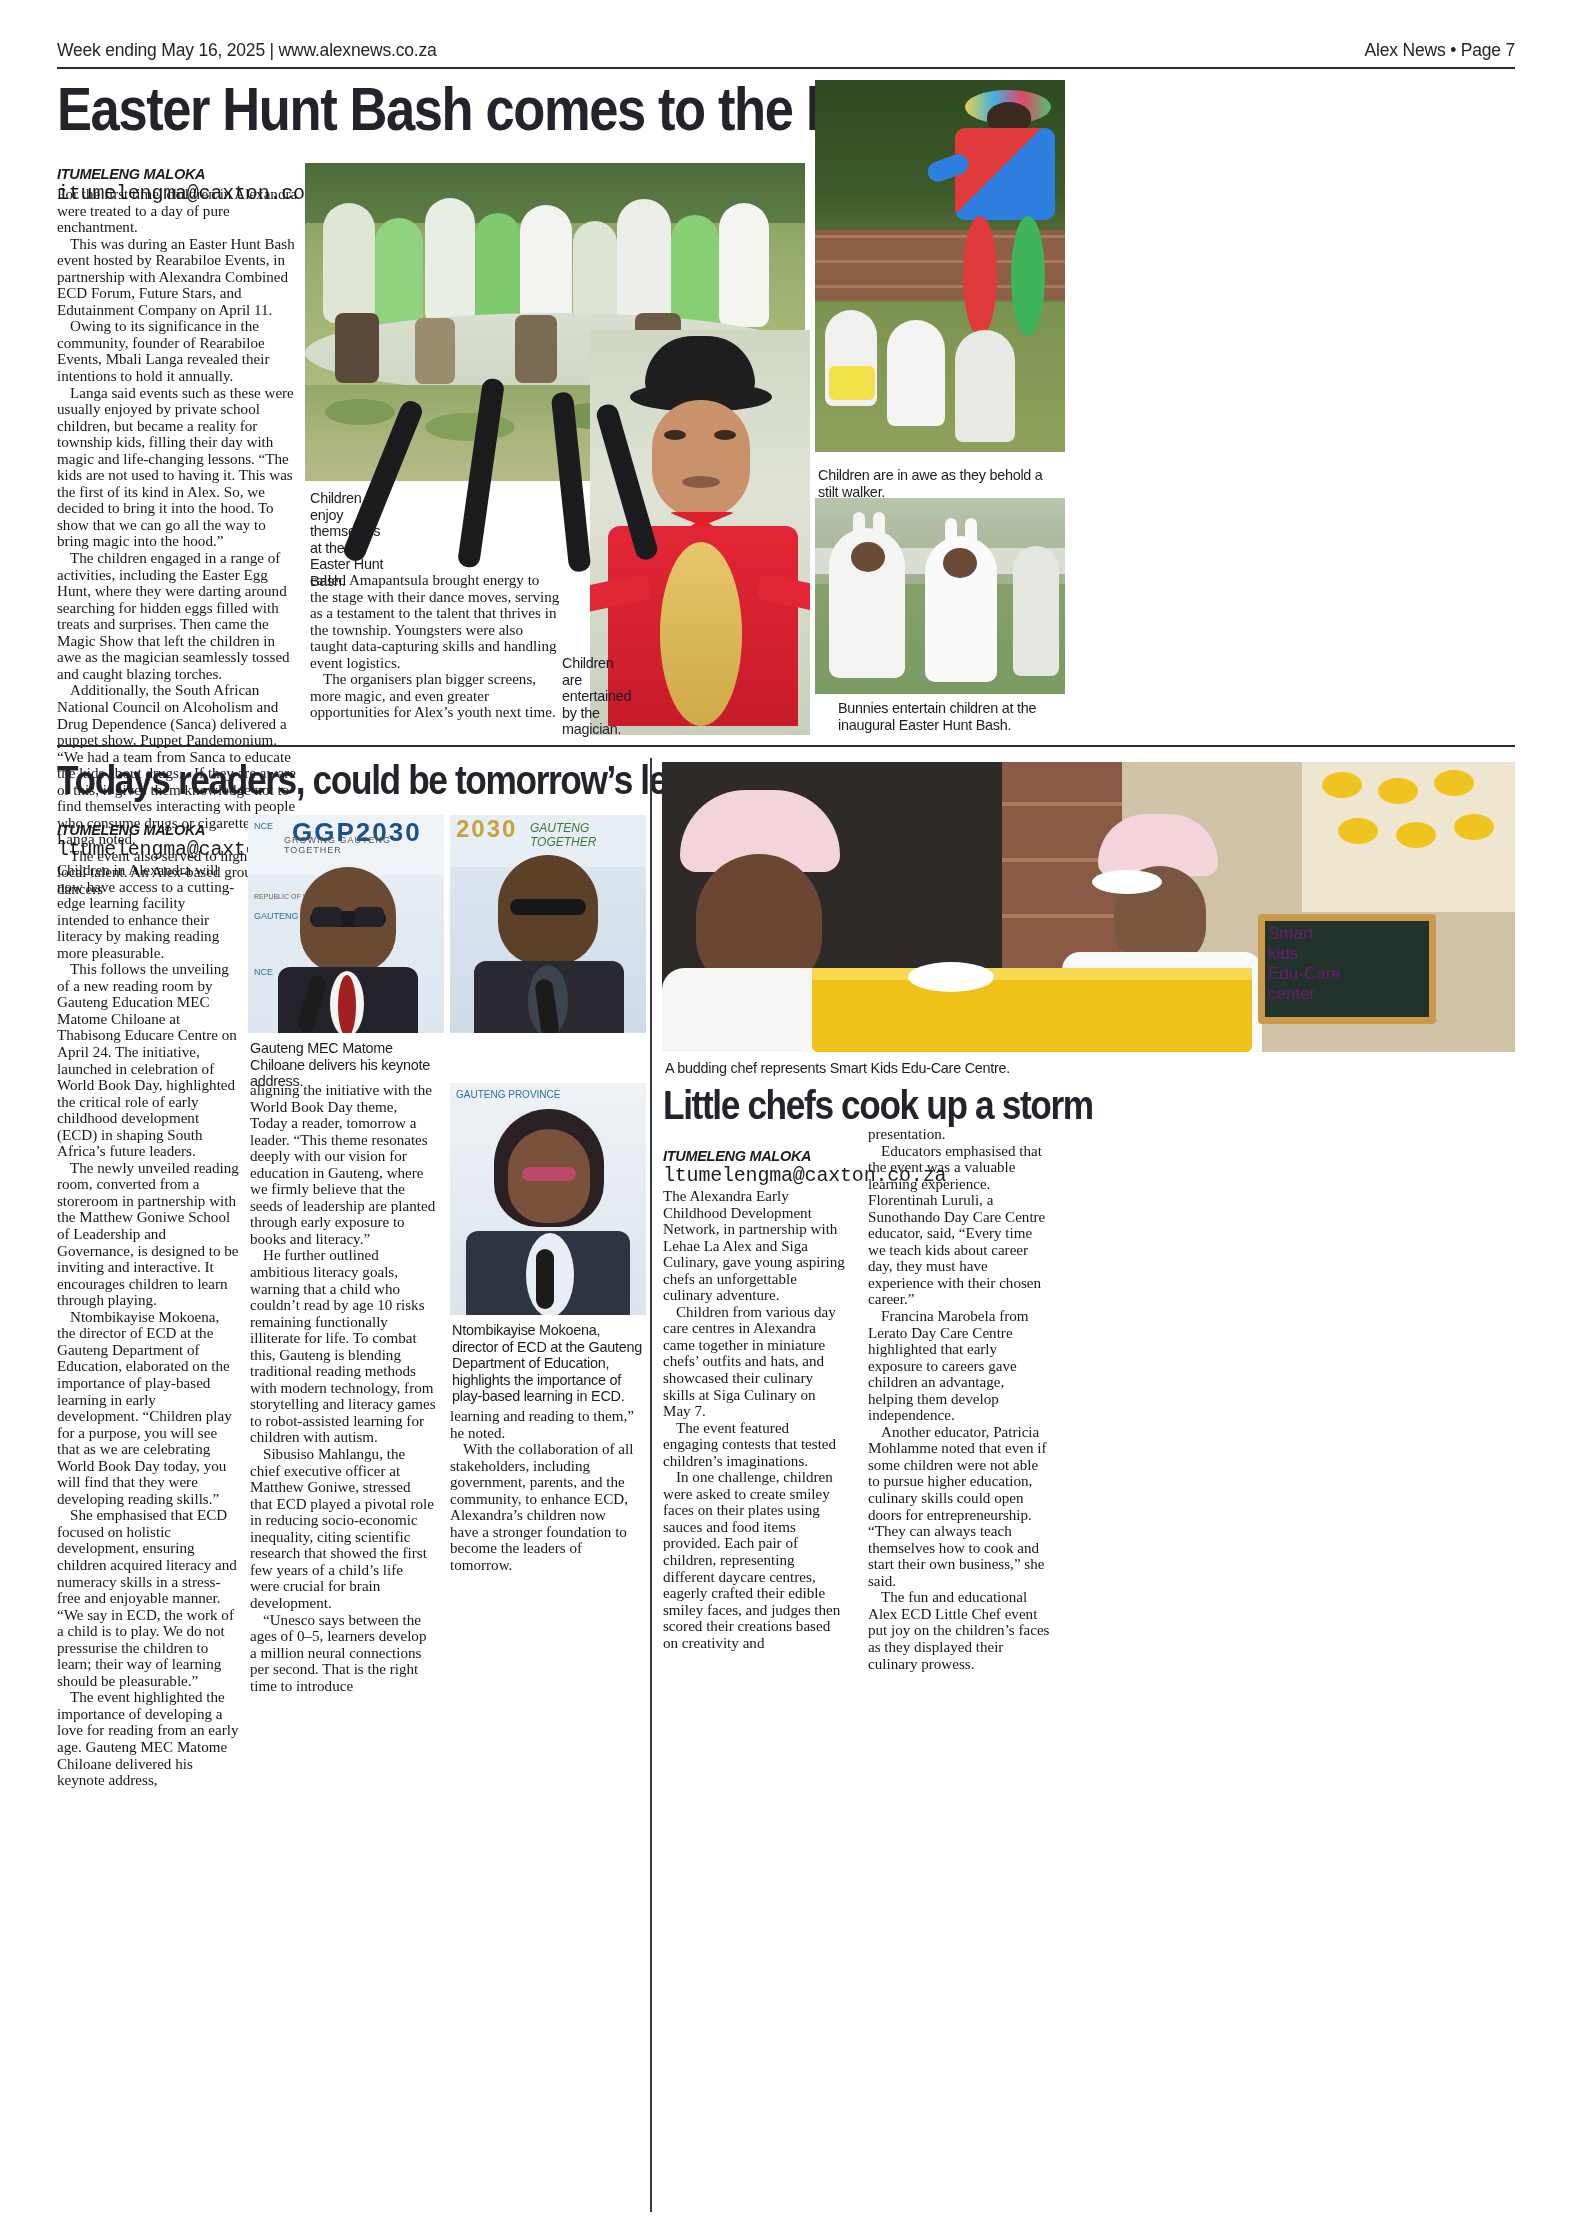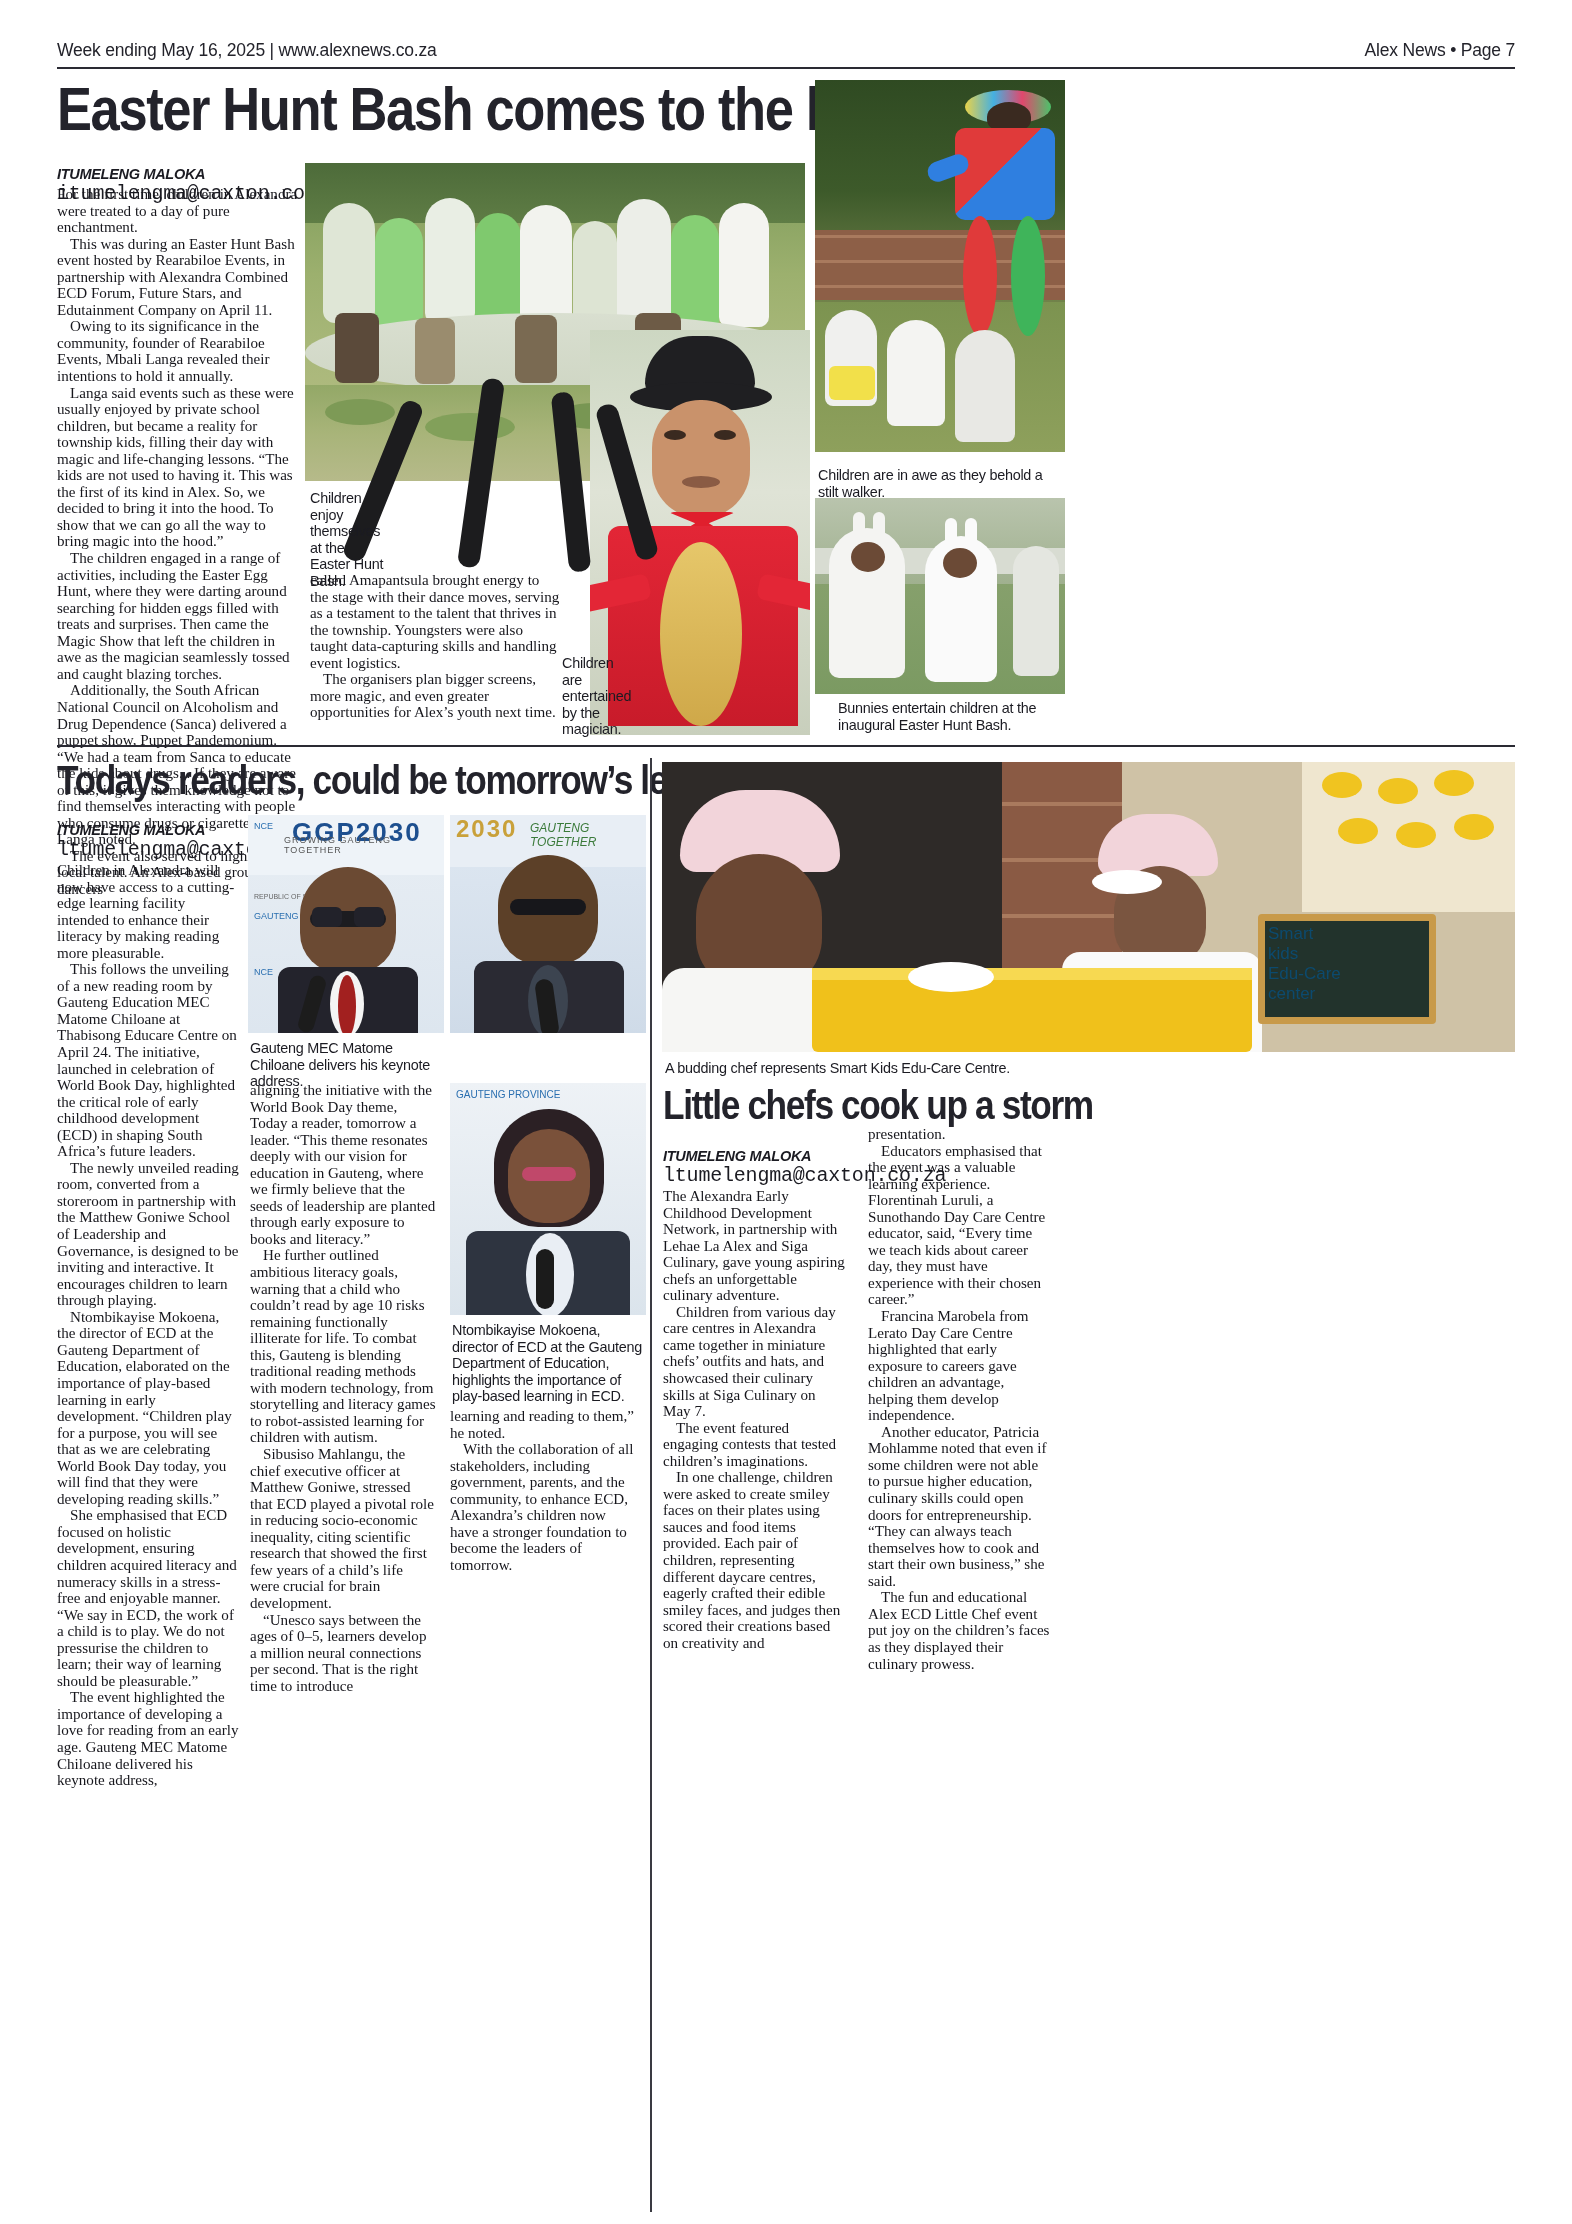--- a/index.html
+++ b/index.html
@@ -292,21 +292,21 @@
     <div class="blob" style="left:0px;top:206px;width:230px;height:84px;background:#f6f6f4;border-radius:22px 22px 0 0;"></div>
 
     <div class="blob" style="left:436px;top:52px;width:120px;height:62px;background:#f2d4da;border-radius:60px 60px 16px 16px;"></div>
     <div class="blob" style="left:452px;top:104px;width:92px;height:100px;background:#7a5540;border-radius:46px 46px 38px 38px;"></div>
     <div class="blob" style="left:400px;top:190px;width:200px;height:100px;background:#fafafa;border-radius:18px 18px 0 0;"></div>
 
     <div class="bar" style="left:150px;top:212px;width:440px;height:78px;background:#f0c11b;border-radius:6px;"></div>
     <div class="bar" style="left:150px;top:206px;width:440px;height:12px;background:#f7d951;"></div>
 
     <div class="bar" style="left:596px;top:152px;width:178px;height:110px;background:#22332c;border:7px solid #c89a4a;border-radius:4px;"></div>
-    <div style="position:absolute;left:606px;top:162px;width:160px;font-family:'Liberation Sans',sans-serif;font-size:17px;line-height:20px;color:#0c4a6e;">Smart<br>kids<br>Edu-Care<br>center</div>
+    <div style="position:absolute;left:606px;top:162px;width:160px;font-family:'Liberation Sans',sans-serif;font-size:17px;line-height:20px;color:#701a75;">Smart<br>kids<br>Edu-Care<br>center</div>
 
     <div class="blob" style="left:246px;top:200px;width:86px;height:30px;background:#ffffff;"></div>
     <div class="blob" style="left:430px;top:108px;width:70px;height:24px;background:#ffffff;"></div>
   </div>
 
   <div class="cap" style="position:absolute;left:665px;top:1060px;width:700px;">A budding chef represents Smart Kids Edu-Care Centre.</div>
 
   <div class="hl" style="position:absolute;left:663px;top:1085px;font-size:41px;">Little chefs cook up a storm</div>
 
   <div style="position:absolute;left:663px;top:1148px;width:240px;">

